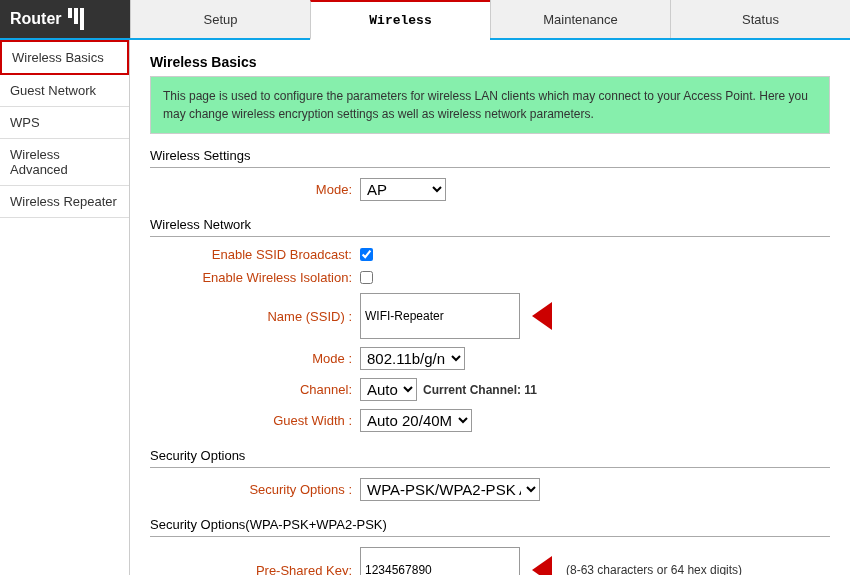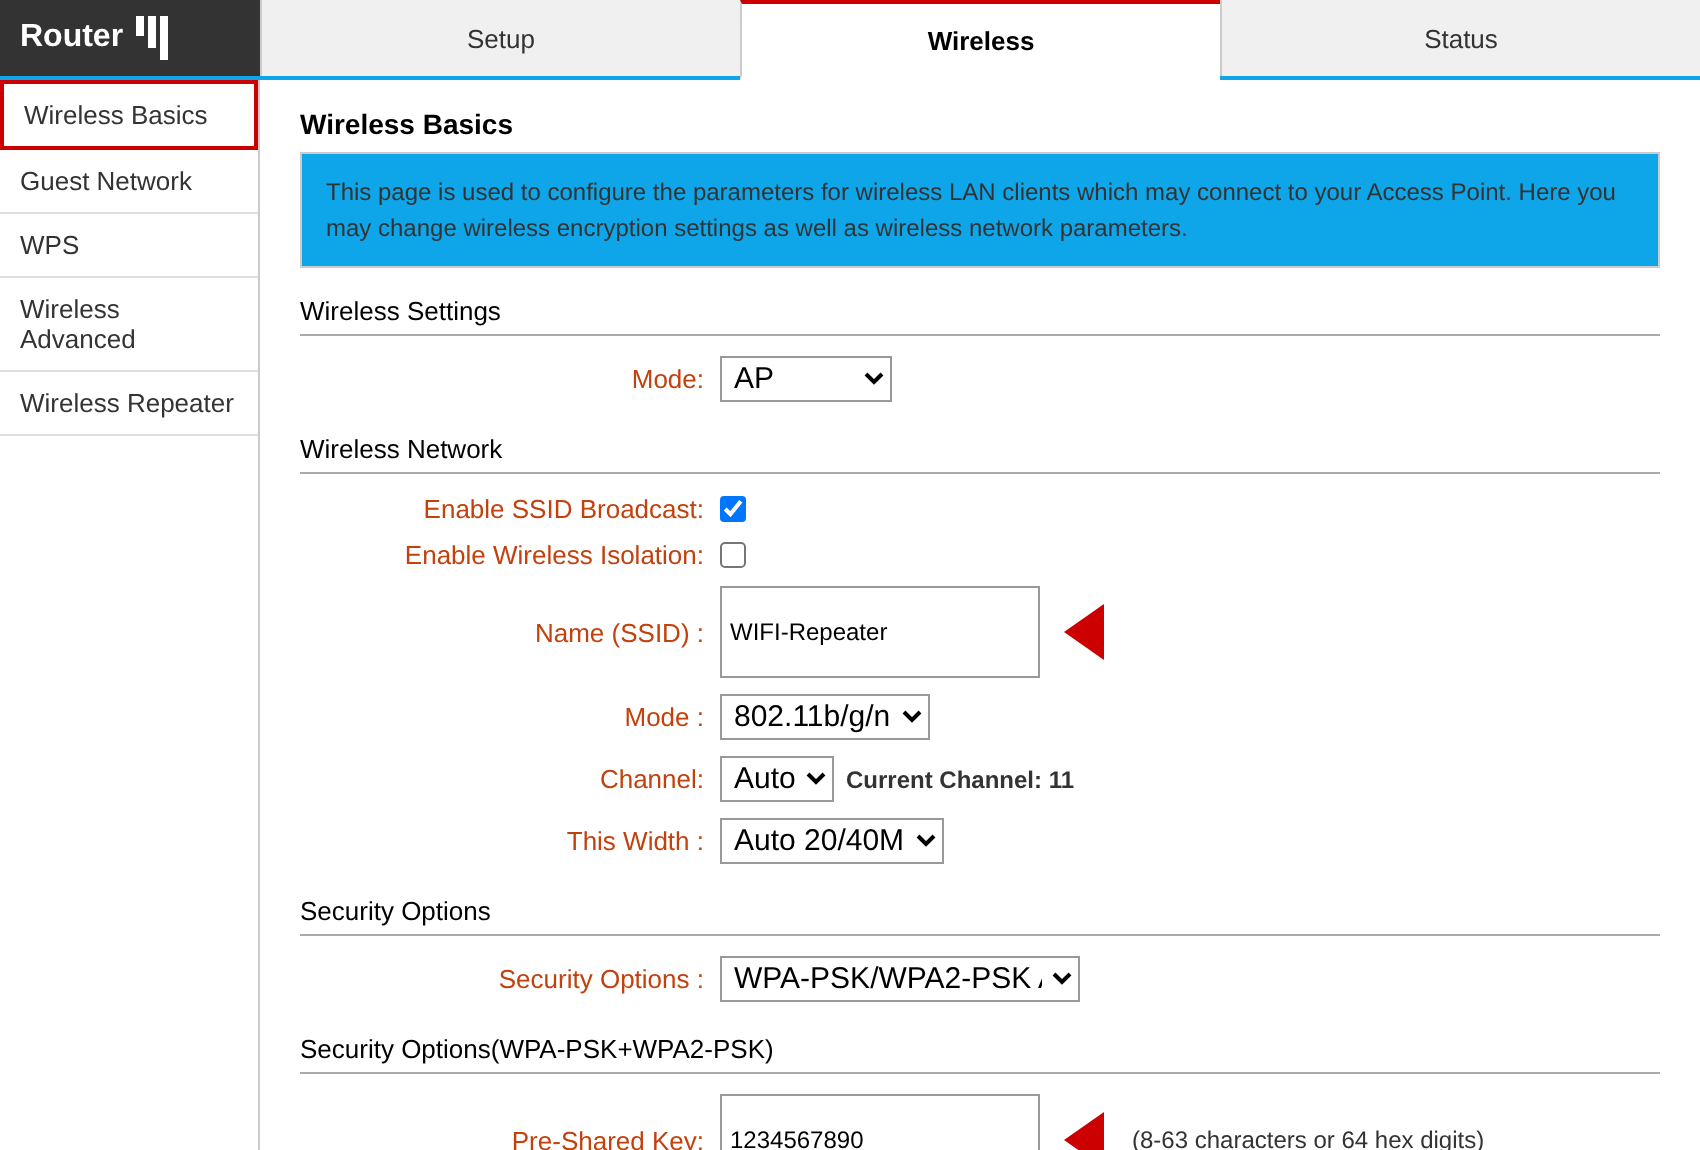--- a/index.html
+++ b/index.html
@@ -9,35 +9,35 @@
     .header { display: flex; align-items: stretch; height: 40px; background: #fdba74; border-bottom: 2px solid #0ea5e9; }
     .logo-area { width: 130px; background: #333; display: flex; align-items: center; padding: 0 10px; flex-shrink: 0; }
     .logo-text { color: #fff; font-size: 16px; font-weight: bold; }
     .logo-bars { display: flex; gap: 2px; margin-left: 6px; }
     .logo-bar { width: 4px; background: #fff; }
     .logo-bar:nth-child(1) { height: 10px; }
     .logo-bar:nth-child(2) { height: 16px; }
     .logo-bar:nth-child(3) { height: 22px; }
     .nav-tabs { display: flex; flex: 1; }
     .nav-tab { flex: 1; display: flex; align-items: center; justify-content: center; font-size: 13px; cursor: pointer; border-left: 1px solid #ccc; color: #333; background: #f0f0f0; }
-    .nav-tab.active { background: #fff; font-weight: bold; border-top: 2px solid #cc0000; color: #000; border-bottom: 2px solid #fff; margin-bottom: -2px; }
+    .nav-tab.active { background: #fff; font-weight: bold; border-top: 2px solid #cc0000; color: #000; border-bottom: 2px solid #fff; margin-bottom: -2px; font-family: Liberation Mono, monospace; }
 
     
     .main { display: flex; height: calc(575px - 40px); }
 
     
     .sidebar { width: 130px; background: #fff; border-right: 1px solid #ccc; flex-shrink: 0; }
     .sidebar-item { padding: 8px 10px; border-bottom: 1px solid #ddd; cursor: pointer; font-size: 13px; color: #333; }
     .sidebar-item.active { border: 2px solid #cc0000; background: #fff; font-weight: normal; }
 
     
     .content { flex: 1; padding: 14px 20px; overflow-y: auto; background: #fff; }
 
     .section-title { font-size: 14px; font-weight: bold; color: #000; margin-bottom: 6px; }
-    .description-box { border: 1px solid #ccc; padding: 10px 12px; background: #0ea5e9; font-size: 12px; color: #333; line-height: 1.5; margin-bottom: 14px; }
+    .description-box { border: 1px solid #ccc; padding: 10px 12px; background: #86efac; font-size: 12px; color: #333; line-height: 1.5; margin-bottom: 14px; }
 
     .settings-section { margin-bottom: 16px; }
     .settings-section-title { font-size: 13px; font-weight: normal; border-bottom: 1px solid #aaa; padding-bottom: 4px; margin-bottom: 10px; color: #000; }
 
     .form-row { display: flex; align-items: center; margin-bottom: 8px; }
     .form-label { text-align: right; width: 210px; padding-right: 8px; font-size: 13px; color: #c2410c; flex-shrink: 0; }
     .form-control { display: flex; align-items: center; gap: 6px; }
 
     select { font-size: 15px; padding: 1px 2px; border: 1px solid #999; background: #fff; cursor: pointer; }
     input[type="text"], input[type="password"] { font-size: 12px; padding: 15px 4px; border: 1px solid #999; width: 160px; }
@@ -60,20 +60,21 @@
     <span class="logo-text">Router</span>
     <div class="logo-bars">
       <div class="logo-bar"></div>
       <div class="logo-bar"></div>
       <div class="logo-bar"></div>
     </div>
   </div>
   <div class="nav-tabs">
     <div class="nav-tab">Setup</div>
     <div class="nav-tab active">Wireless</div>
+    <div class="nav-tab">Maintenance</div>
     <div class="nav-tab">Status</div>
   </div>
 </div>
 
 <div class="main">
 
   <div class="sidebar">
     <div class="sidebar-item active">Wireless Basics</div>
     <div class="sidebar-item">Guest Network</div>
     <div class="sidebar-item">WPS</div>
@@ -147,21 +148,21 @@
             <option>9</option><option>10</option><option>11</option>
           </select>
           <span class="current-channel-label">
             <span>Current Channel:</span>
             <span>11</span>
           </span>
         </div>
       </div>
 
       <div class="form-row">
-        <div class="form-label">This Width :</div>
+        <div class="form-label">Guest Width :</div>
         <div class="form-control">
           <select>
             <option>Auto 20/40M</option>
             <option>20M</option>
             <option>40M</option>
           </select>
         </div>
       </div>
     </div>
 

